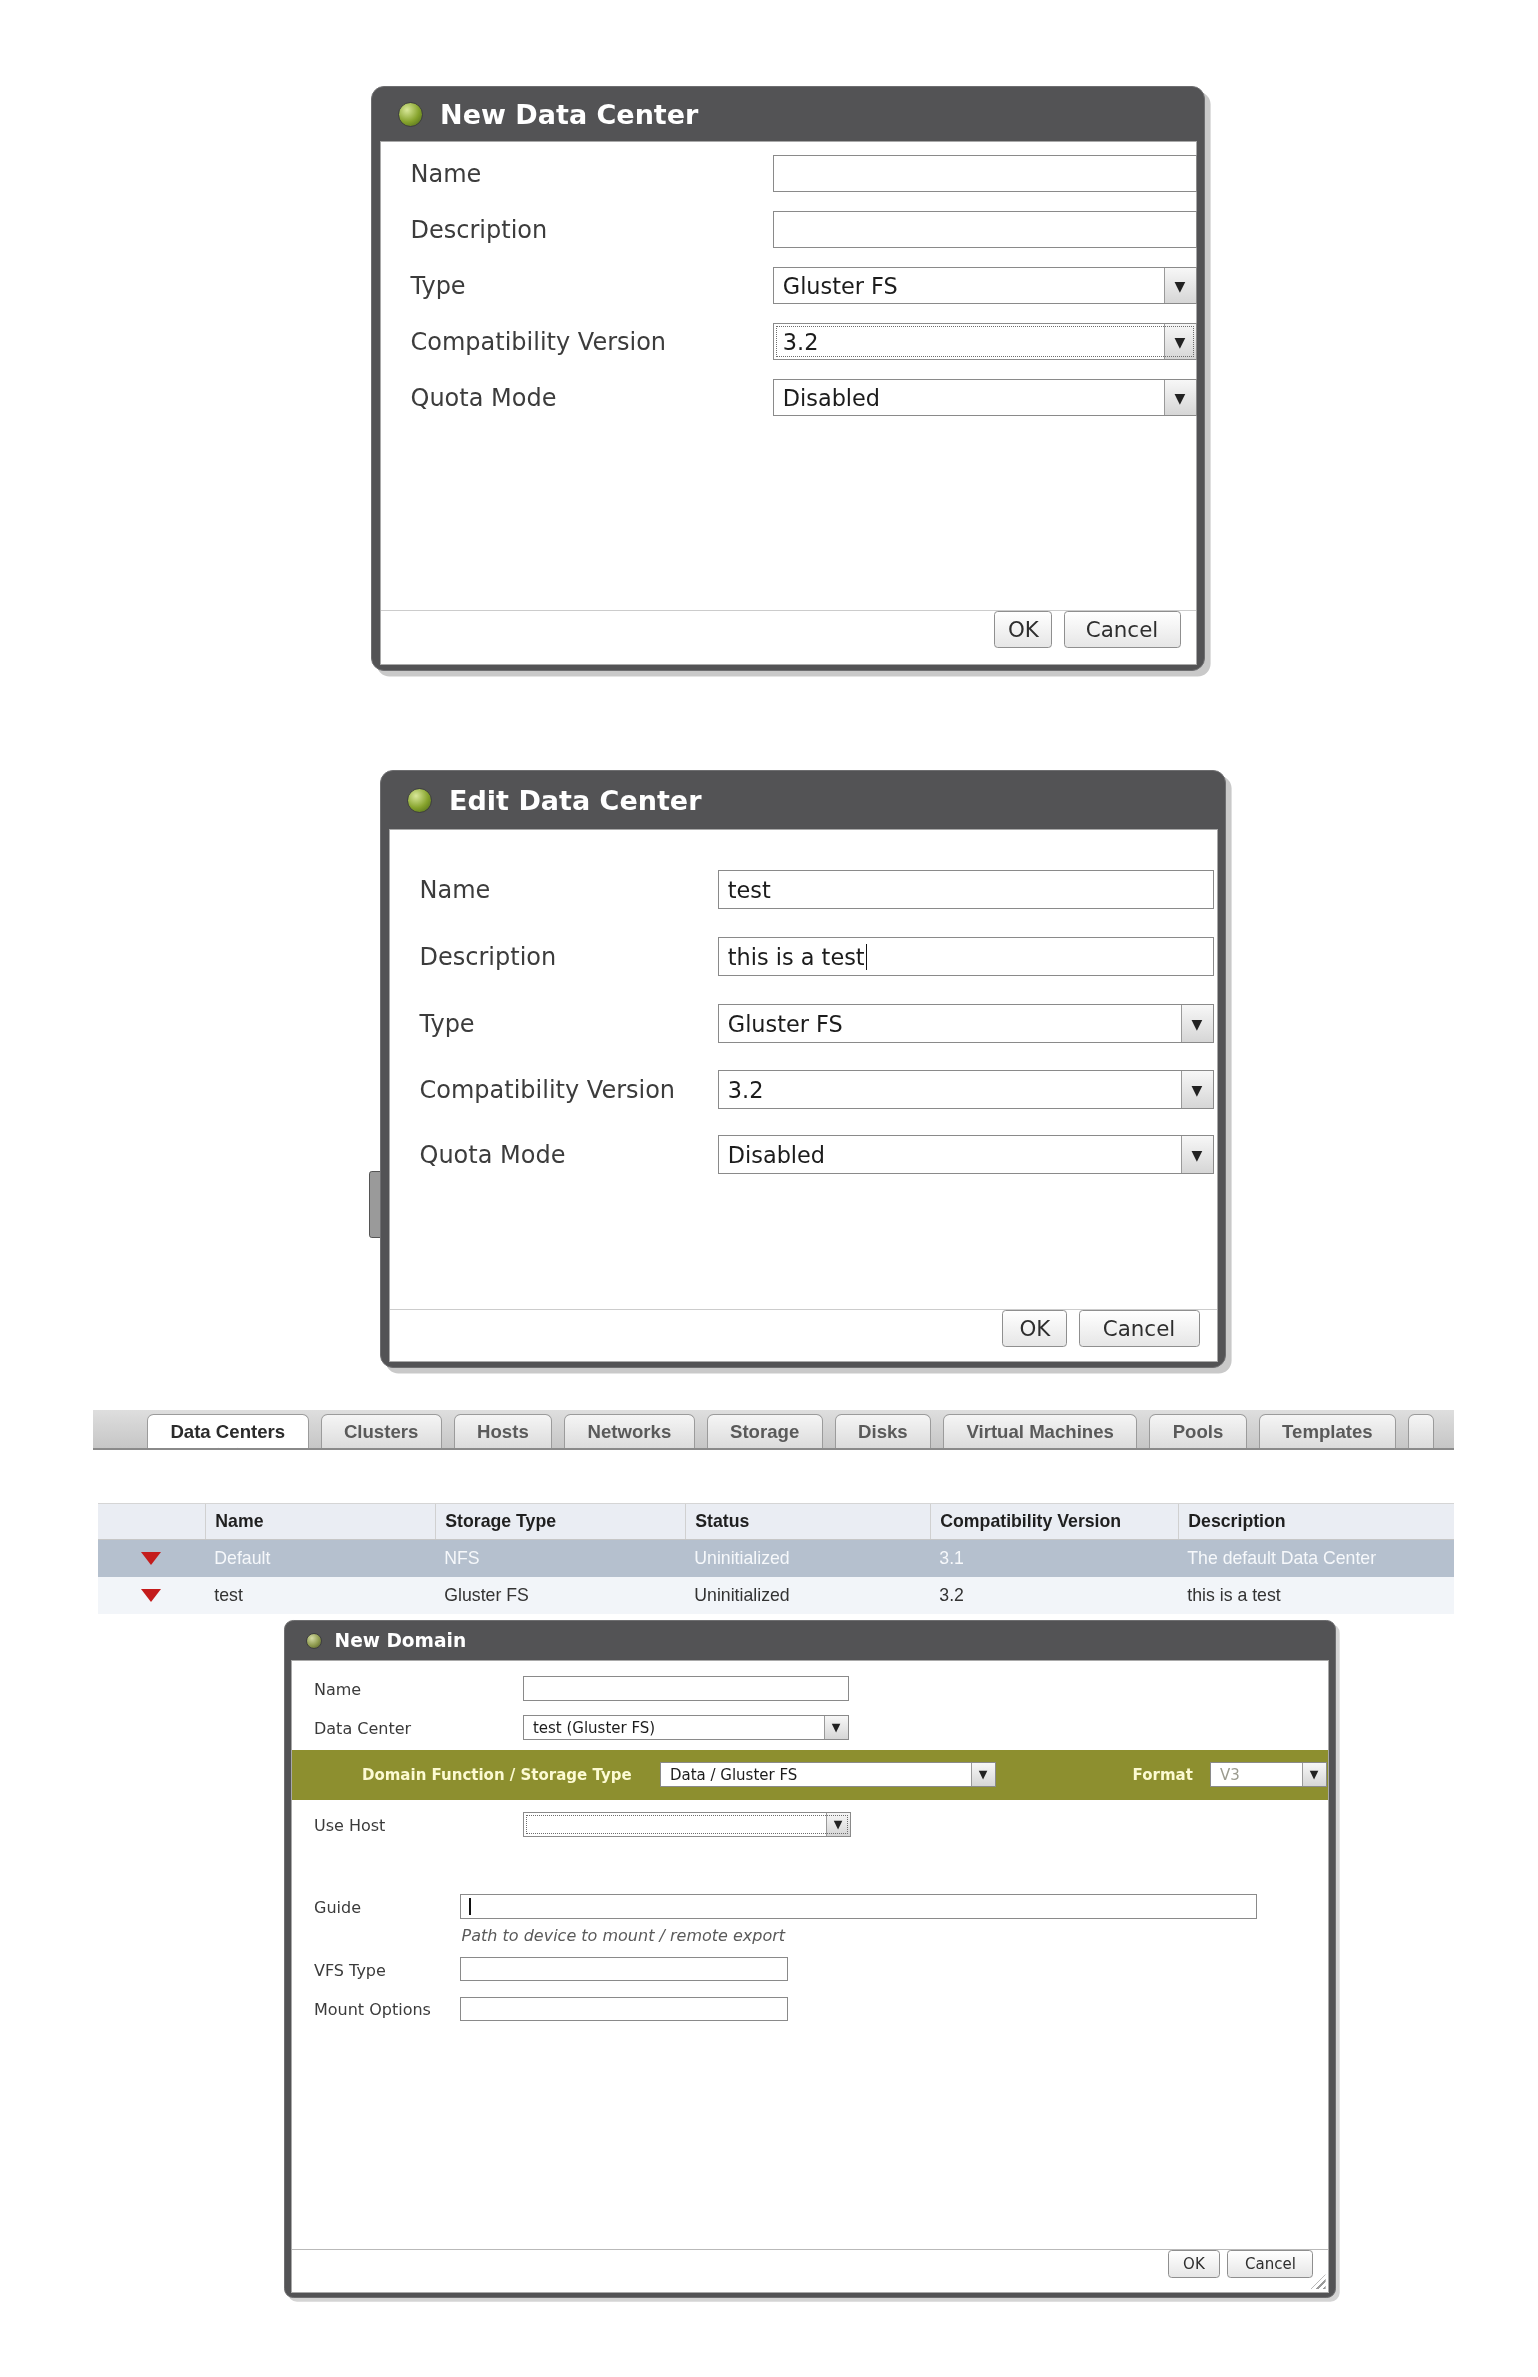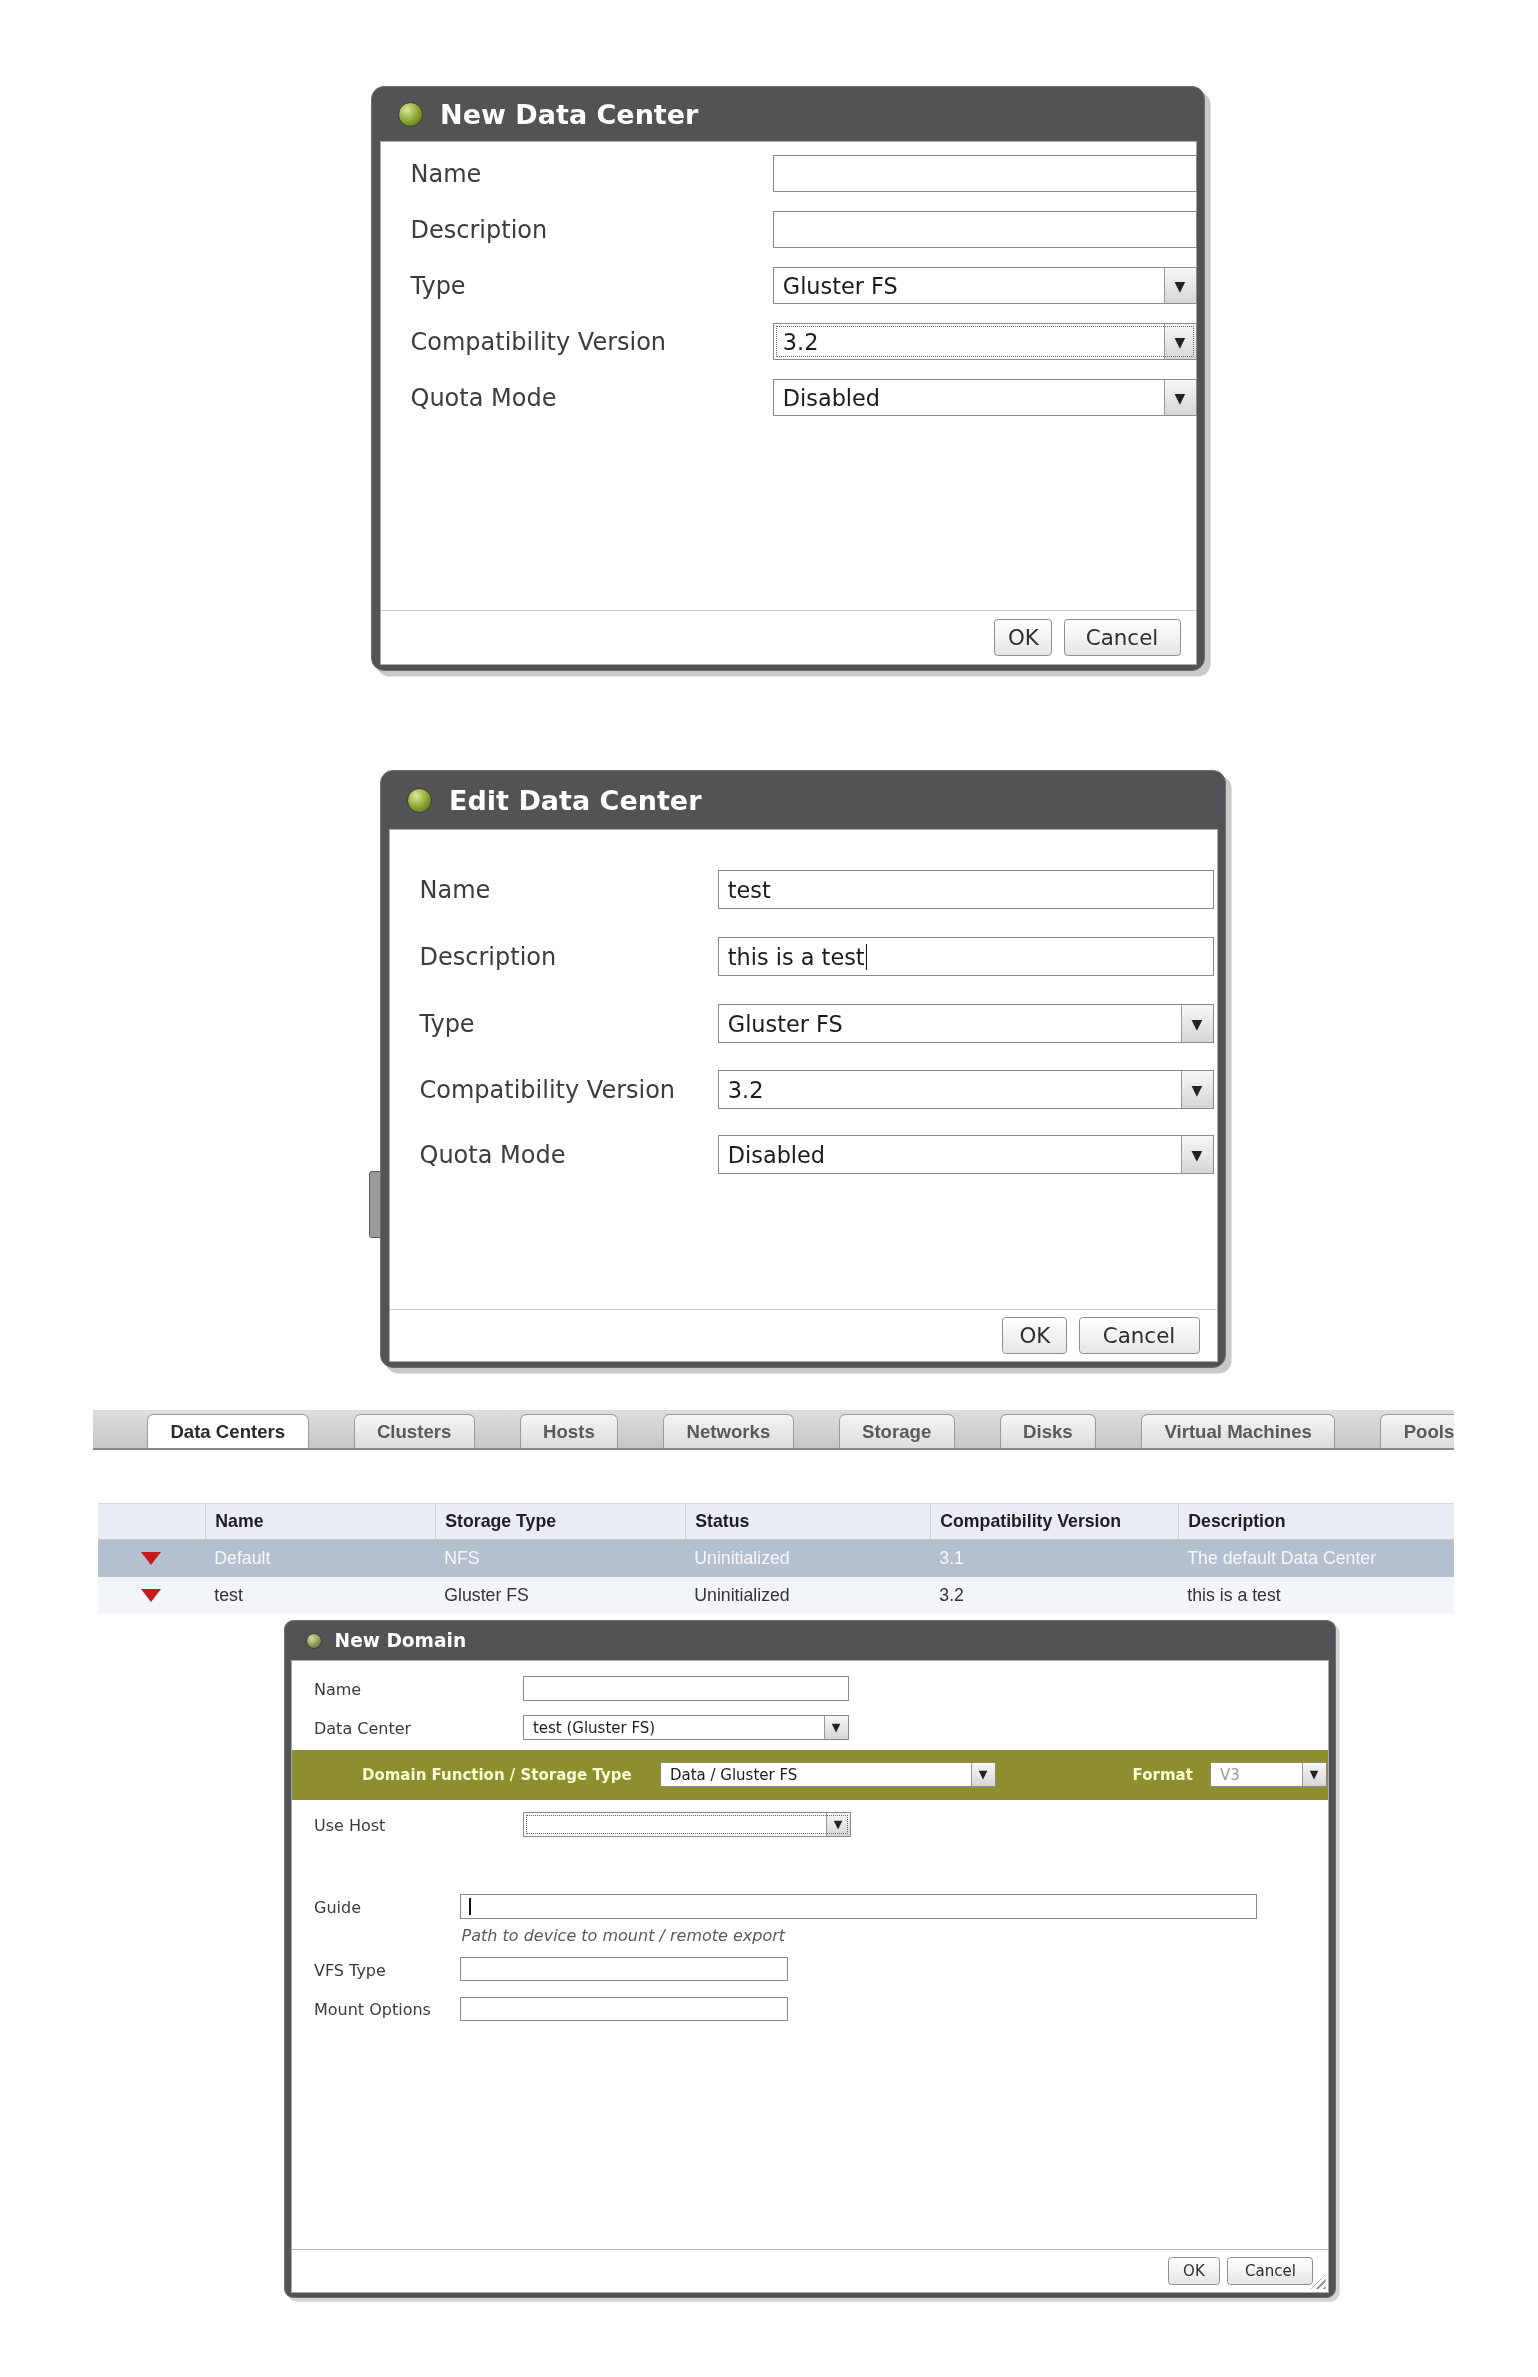--- a/index.html
+++ b/index.html
@@ -47,21 +47,21 @@
     height: 100%; background: linear-gradient(#f7f7f7, #d6d6d6);
     border-left: 0.9px solid #9a9a9a;
     display: flex; align-items: center; justify-content: center;
     color: #222; flex: none;
   }
   .focus-dotted { outline: 1.9px dotted #6d6d6d; outline-offset: -4.7px; }
   .text-cursor { display: inline-block; width: 1.9px; background: #111; margin-left: 0.9px; }
   .dlg-footer {
     position: absolute; left: 0; right: 0; bottom: 0;
     border-top: 0.9px solid #cccccc;
-    display: flex; align-items: center; justify-content: flex-end; padding-left: 14px;
+    display: flex; align-items: flex-start; justify-content: flex-end; padding-left: 14px;
   }
   .btn {
     border: 0.9px solid #8f8f8f; border-radius: 3.7px;
     background: linear-gradient(#ffffff, #e6e6e6);
     color: #2e2e2e; display: flex; align-items: center; justify-content: center;
   }
 
   
   #dlg-new-dc { left: 371px; top: 86px; width: 834px; height: 585px; padding: 0 7.5px 7.5px; }
   #dlg-new-dc .dlg-titlebar { height: 54px; font-size: 27px; gap: 17px; padding-left: 18.6px; }
@@ -91,21 +91,21 @@
   #dlg-edit-dc .dlg-footer { height: 52px; padding-right: 17px; gap: 11.2px; }
   #dlg-edit-dc .btn { height: 37px; font-size: 21.4px; }
   #dlg-edit-dc .btn.ok { width: 65px; }
   #dlg-edit-dc .btn.cancel { width: 121px; }
 
   
   #frag { position: absolute; left: 369px; top: 1171px; width: 15px; height: 67px;
           background: #9a9a9a; border: 1.9px solid #555; border-radius: 2.8px; }
 
   
-  .band { font-family: "Liberation Sans", sans-serif; gap: 33px; }
+  .band { font-family: "Liberation Sans", sans-serif; }
   #tabbar {
     position: absolute; left: 93px; top: 1410px; width: 1361px; height: 40px;
     background: linear-gradient(#dedede, #c6c6c6);
     border-bottom: 2.8px solid #8a8a8a;
     display: flex; align-items: flex-end; padding-left: 54px;
     overflow: hidden;
   }
   .tab {
     height: 34px; display: flex; align-items: center;
     padding: 0 22.4px; margin-right: 12px;

